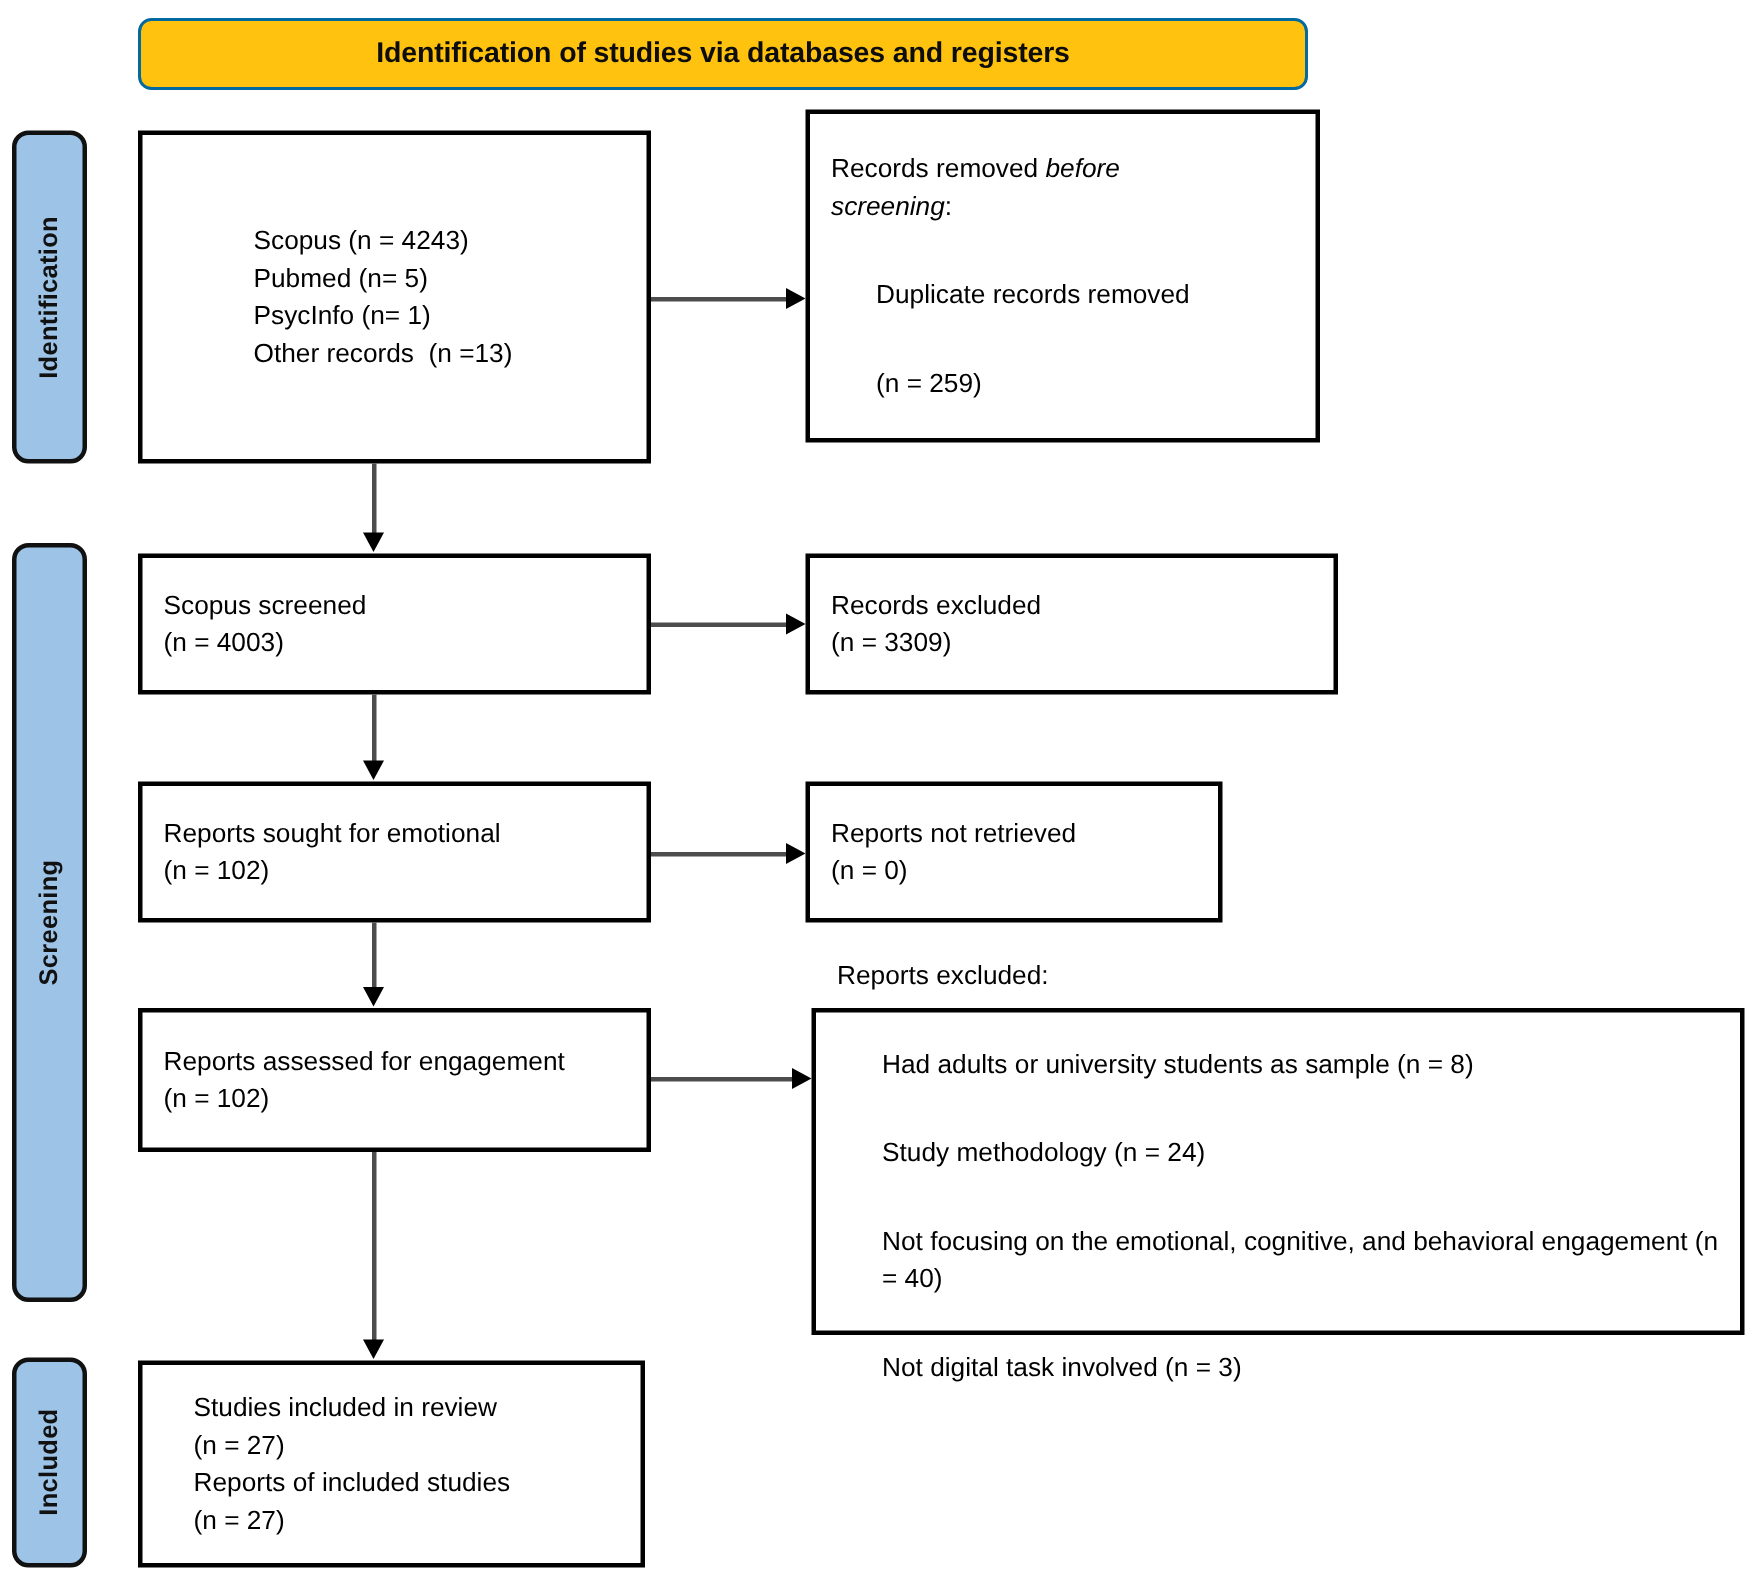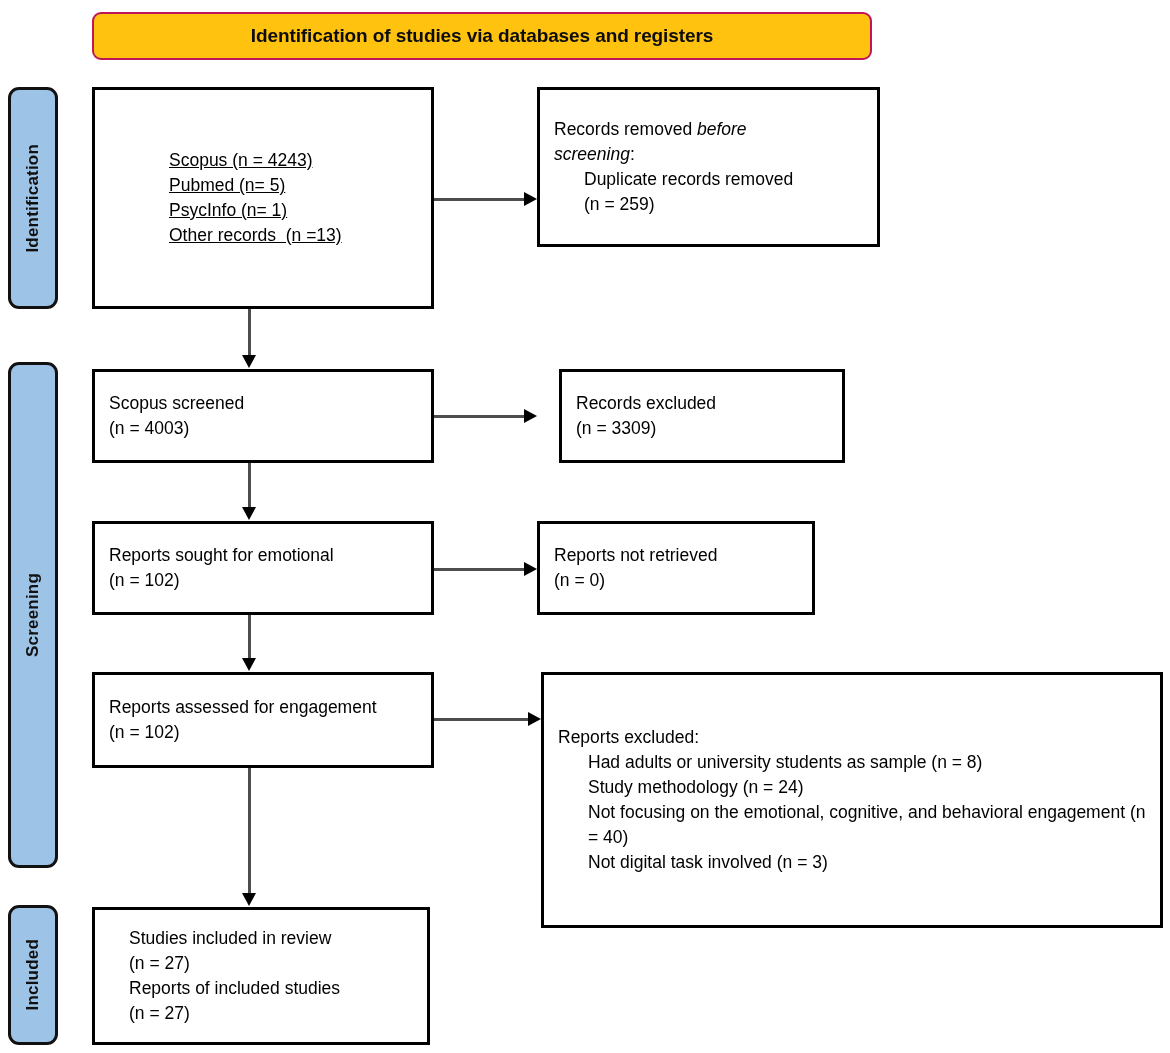--- a/index.html
+++ b/index.html
@@ -19,21 +19,21 @@
   }
 
   
   .banner {
     position: absolute;
     left: 92px;
     top: 12px;
     width: 780px;
     height: 48px;
     background: #FFC20E;
-    border: 2px solid #be185d;
+    border: 2px solid #0369a1;
     border-radius: 9px;
     box-sizing: border-box;
     display: flex;
     align-items: center;
     justify-content: center;
   }
   .banner-text {
     font-size: 19px;
     font-weight: bold;
     color: #0d0d0d;
@@ -80,36 +80,36 @@
     width: 100%;
     box-sizing: border-box;
   }
   .line {
     font-size: 17.5px;
     color: #000000;
     line-height: 1.42;
     white-space: pre;
   }
   .line.wrapline { white-space: normal; }
-  .indent1 { padding-left: 60px; text-decoration: underline; }
-  .indent2 { padding-left: 30px; }
+  .indent1 { padding-left: 60px; }
+  .indent2 { padding-left: 30px; margin-top: 34px; }
   .ital { font-style: italic; }
 
   
   #box-records-identified { left: 92px;  top: 87px;  width: 342px; height: 222px; }
-  #box-records-removed    { left: 537px; top: 87px;  width: 343px; height: 160px; align-items: center; }
+  #box-records-removed    { left: 537px; top: 73px;  width: 343px; height: 222px; align-items: center; }
   
   #box-records-screened   { left: 92px;  top: 369px; width: 342px; height: 94px; }
-  #box-records-excluded   { left: 559px; top: 369px; width: 286px; height: 94px; }
+  #box-records-excluded   { left: 537px; top: 369px; width: 355px; height: 94px; }
   
   #box-reports-sought     { left: 92px;  top: 521px; width: 342px; height: 94px; }
   #box-reports-not-retrieved { left: 537px; top: 521px; width: 278px; height: 94px; }
   
   #box-reports-assessed   { left: 92px;  top: 672px; width: 342px; height: 96px; }
-  #box-reports-excluded   { left: 541px; top: 672px; width: 622px; height: 256px; }
+  #box-reports-excluded   { left: 541px; top: 672px; width: 622px; height: 218px; }
   
   #box-studies-included   { left: 92px;  top: 907px; width: 338px; height: 138px; padding-left: 20px; }
 
   
   .conn { position: absolute; }
   
   .v-shaft {
     position: absolute;
     width: 3px;
     background: #4d4d4d;

